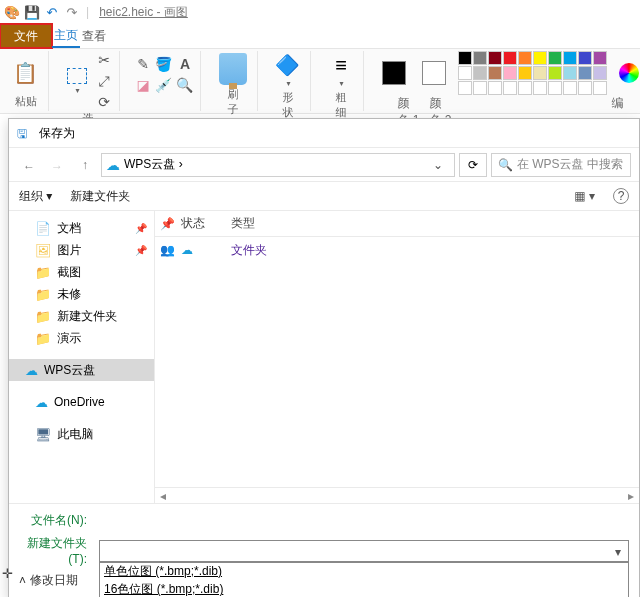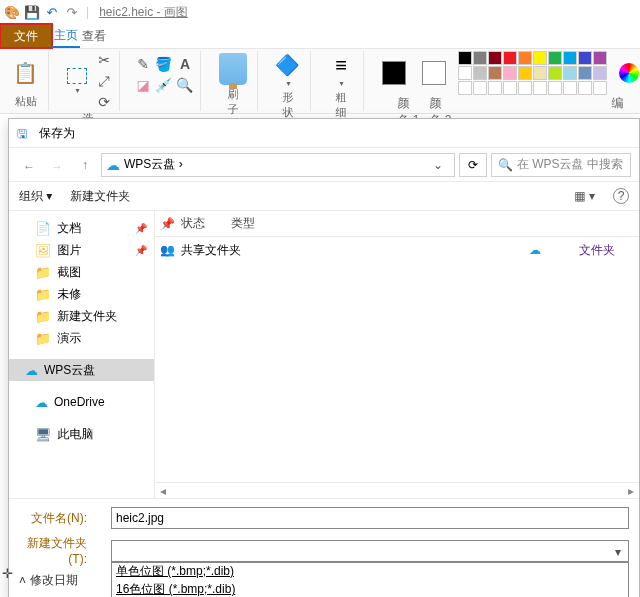--- a/index.html
+++ b/index.html
@@ -73,21 +73,21 @@
 .fr-name { flex: 1; }
 .fr-status { width: 50px; color: #1a9edb; text-align: left; }
 .fr-date { width: 120px; color: #555; }
 .fr-type { width: 60px; color: #4c1d95; }
 .hscroll { margin-top: auto; height: 16px; border-top: 1px solid #eaeaea; display: flex; align-items: center; }
 .hscroll .l, .hscroll .r { width: 16px; text-align: center; color: #888; }
 
 
 .bottom { border-top: 1px solid #eaeaea; padding: 8px 10px; }
 .form-row { display: flex; align-items: center; margin-bottom: 6px; }
-.form-lbl { width: 68px; text-align: right; margin-right: 24px; color: #a16207; }
+.form-lbl { width: 68px; text-align: right; margin-right: 12px; color: #15803d; }
 .form-input { flex: 1; height: 22px; border: 1px solid #888; padding: 0 4px; }
 .combo { flex: 1; position: relative; }
 .combo-box { height: 22px; border: 1px solid #888; padding: 0 18px 0 4px; display: flex; align-items: center; position: relative; background: #fff; }
 .combo-arrow { position: absolute; right: 2px; top: 2px; width: 16px; height: 18px; display: flex; align-items: center; justify-content: center; color: #555; }
 .dropdown { position: absolute; left: 0; right: 0; top: 22px; background: #fff; border: 1px solid #888; z-index: 10; }
 .dd-item { height: 18px; padding: 0 4px; display: flex; align-items: center; text-decoration: underline; }
 .hide-fold { display: flex; align-items: center; gap: 4px; margin-top: 6px; color: #333; }
 
 .crosshair { position: absolute; left: 2px; bottom: 16px; font-size: 13px; color: #444; }
 </style>
@@ -303,35 +303,33 @@
         </div>
     </div>
     <div class="content">
       <div class="col-head">
         <div class="ch-pin">📌</div>
         <div class="ch-status">状态</div>
         <div class="ch-type">类型</div>
       </div>
       <div class="file-row">
         <div class="fr-icon">👥</div>
-        <div class="fr-name">共享文件夹</div>
         <div class="fr-status">☁</div>
         <div class="fr-type">文件夹</div>
       </div>
       <div class="hscroll">
         <span class="l">◂</span>
         <span style="flex:1"></span>
         <span class="r">▸</span>
       </div>
     </div>
   </div>
   <div class="bottom">
     <div class="form-row">
       <div class="form-lbl">文件名(N):</div>
-      <input class="form-input" value="heic2.jpg" style="">
     </div>
     <div class="form-row">
       <div class="form-lbl">新建文件夹(T):</div>
       <div class="combo">
         <div class="combo-box">
           <span class="combo-arrow">▾</span>
         </div>
         <div class="dropdown" id="typelist">
             <div class="dd-item">单色位图 (*.bmp;*.dib)</div>
             <div class="dd-item">16色位图 (*.bmp;*.dib)</div>

